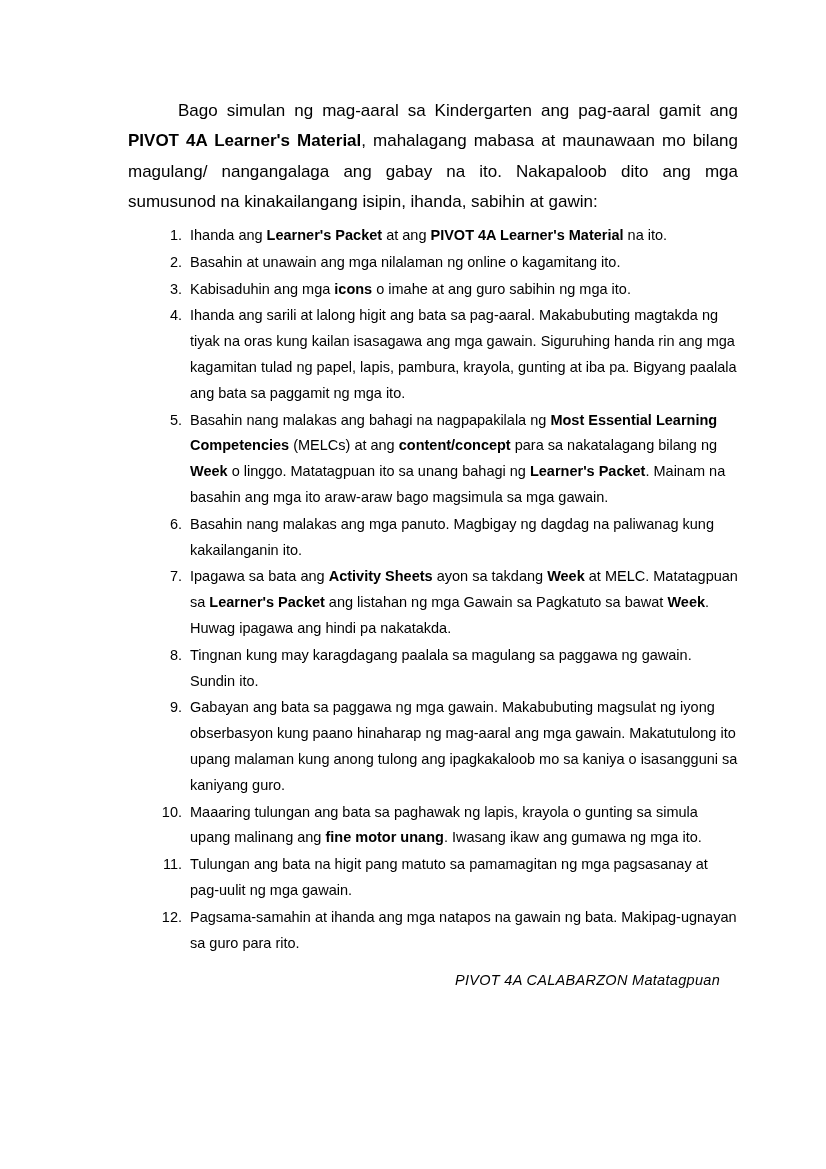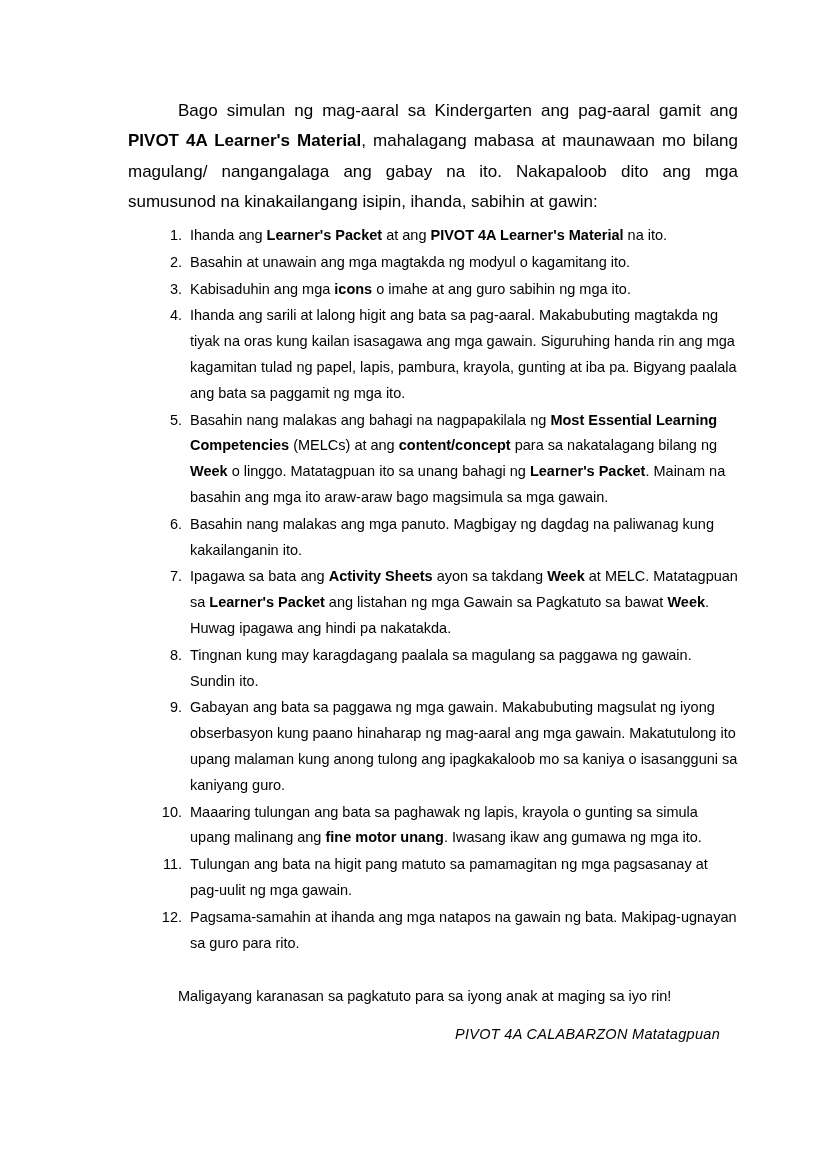--- a/index.html
+++ b/index.html
@@ -86,30 +86,29 @@
 
 <div class="page">
 
 
   <p class="intro">
     <span class="indent"></span><span>Bago simulan ng mag-aaral sa Kindergarten ang pag-aaral gamit ang </span><b>PIVOT 4A Learner's   Material</b><span>, mahalagang mabasa at maunawaan mo bilang magulang/ nangangalaga ang gabay na ito. Nakapaloob dito ang mga sumusunod na kinakailangang isipin, ihanda, sabihin at gawin:</span>
   </p>
 
   <ol class="steps" id="steps-list">
       <li><span>Ihanda ang </span><b>Learner's Packet</b><span> at ang </span><b>PIVOT 4A Learner's Material</b><span> na ito.</span></li>
-      <li><span>Basahin at unawain ang mga magtakda ng modyul o kagamitang ito.</span></li>
+      <li><span>Basahin at unawain ang mga nilalaman ng online o kagamitang ito.</span></li>
       <li><span>Kabisaduhin ang mga </span><b>icons</b><span>  o imahe at ang guro sabihin ng mga ito.</span></li>
       <li><span>Ihanda ang sarili at lalong higit ang bata sa pag-aaral. Makabubuting magtakda ng tiyak na oras kung kailan isasagawa ang mga gawain. Siguruhing handa rin ang mga kagamitan tulad ng papel, lapis, pambura, krayola, gunting at iba pa. Bigyang paalala ang bata sa paggamit ng mga ito.</span></li>
       <li><span>Basahin nang malakas ang bahagi na nagpapakilala ng </span><b>Most Essential Learning Competencies</b><span> (MELCs) at ang </span><b>content/concept</b><span> para sa nakatalagang bilang ng </span><b>Week</b><span> o linggo. Matatagpuan ito sa unang bahagi ng </span><b>Learner's Packet</b><span>. Mainam na basahin ang mga ito araw-araw bago magsimula sa mga gawain.</span></li>
       <li><span>Basahin nang malakas ang mga panuto. Magbigay ng dagdag  na paliwanag kung kakailanganin ito.</span></li>
       <li><span>Ipagawa sa bata ang </span><b>Activity Sheets</b><span> ayon sa takdang </span><b>Week</b><span> at MELC. Matatagpuan sa </span><b>Learner's Packet</b><span> ang  listahan ng mga Gawain sa Pagkatuto sa bawat </span><b>Week</b><span>. Huwag ipagawa ang hindi pa nakatakda.</span></li>
       <li><span>Tingnan kung may karagdagang paalala sa magulang sa paggawa ng gawain. Sundin ito.</span></li>
       <li><span>Gabayan ang bata sa paggawa ng mga gawain. Makabubuting magsulat ng iyong obserbasyon kung paano hinaharap ng mag-aaral ang mga gawain. Makatutulong ito upang malaman kung anong tulong ang ipagkakaloob mo sa kaniya o isasangguni sa kaniyang guro.</span></li>
       <li><span>Maaaring tulungan ang bata sa paghawak ng lapis, krayola o gunting sa simula upang malinang ang </span><b>fine motor unang</b><span>. Iwasang ikaw ang gumawa ng mga ito.</span></li>
       <li><span>Tulungan ang bata na higit pang matuto sa pamamagitan ng mga  pagsasanay at pag-uulit ng mga gawain.</span></li>
       <li><span>Pagsama-samahin at ihanda ang mga natapos na gawain ng bata.  Makipag-ugnayan sa guro para rito.</span></li>
     </ol>
 
-  <p class="closing">Maligayang karanasan sa pagkatuto para sa iyong anak at maging sa iyo rin!</p>
 
   <p class="signature">PIVOT 4A CALABARZON  Matatagpuan</p>
 
 </div>
 
 </body></html>

